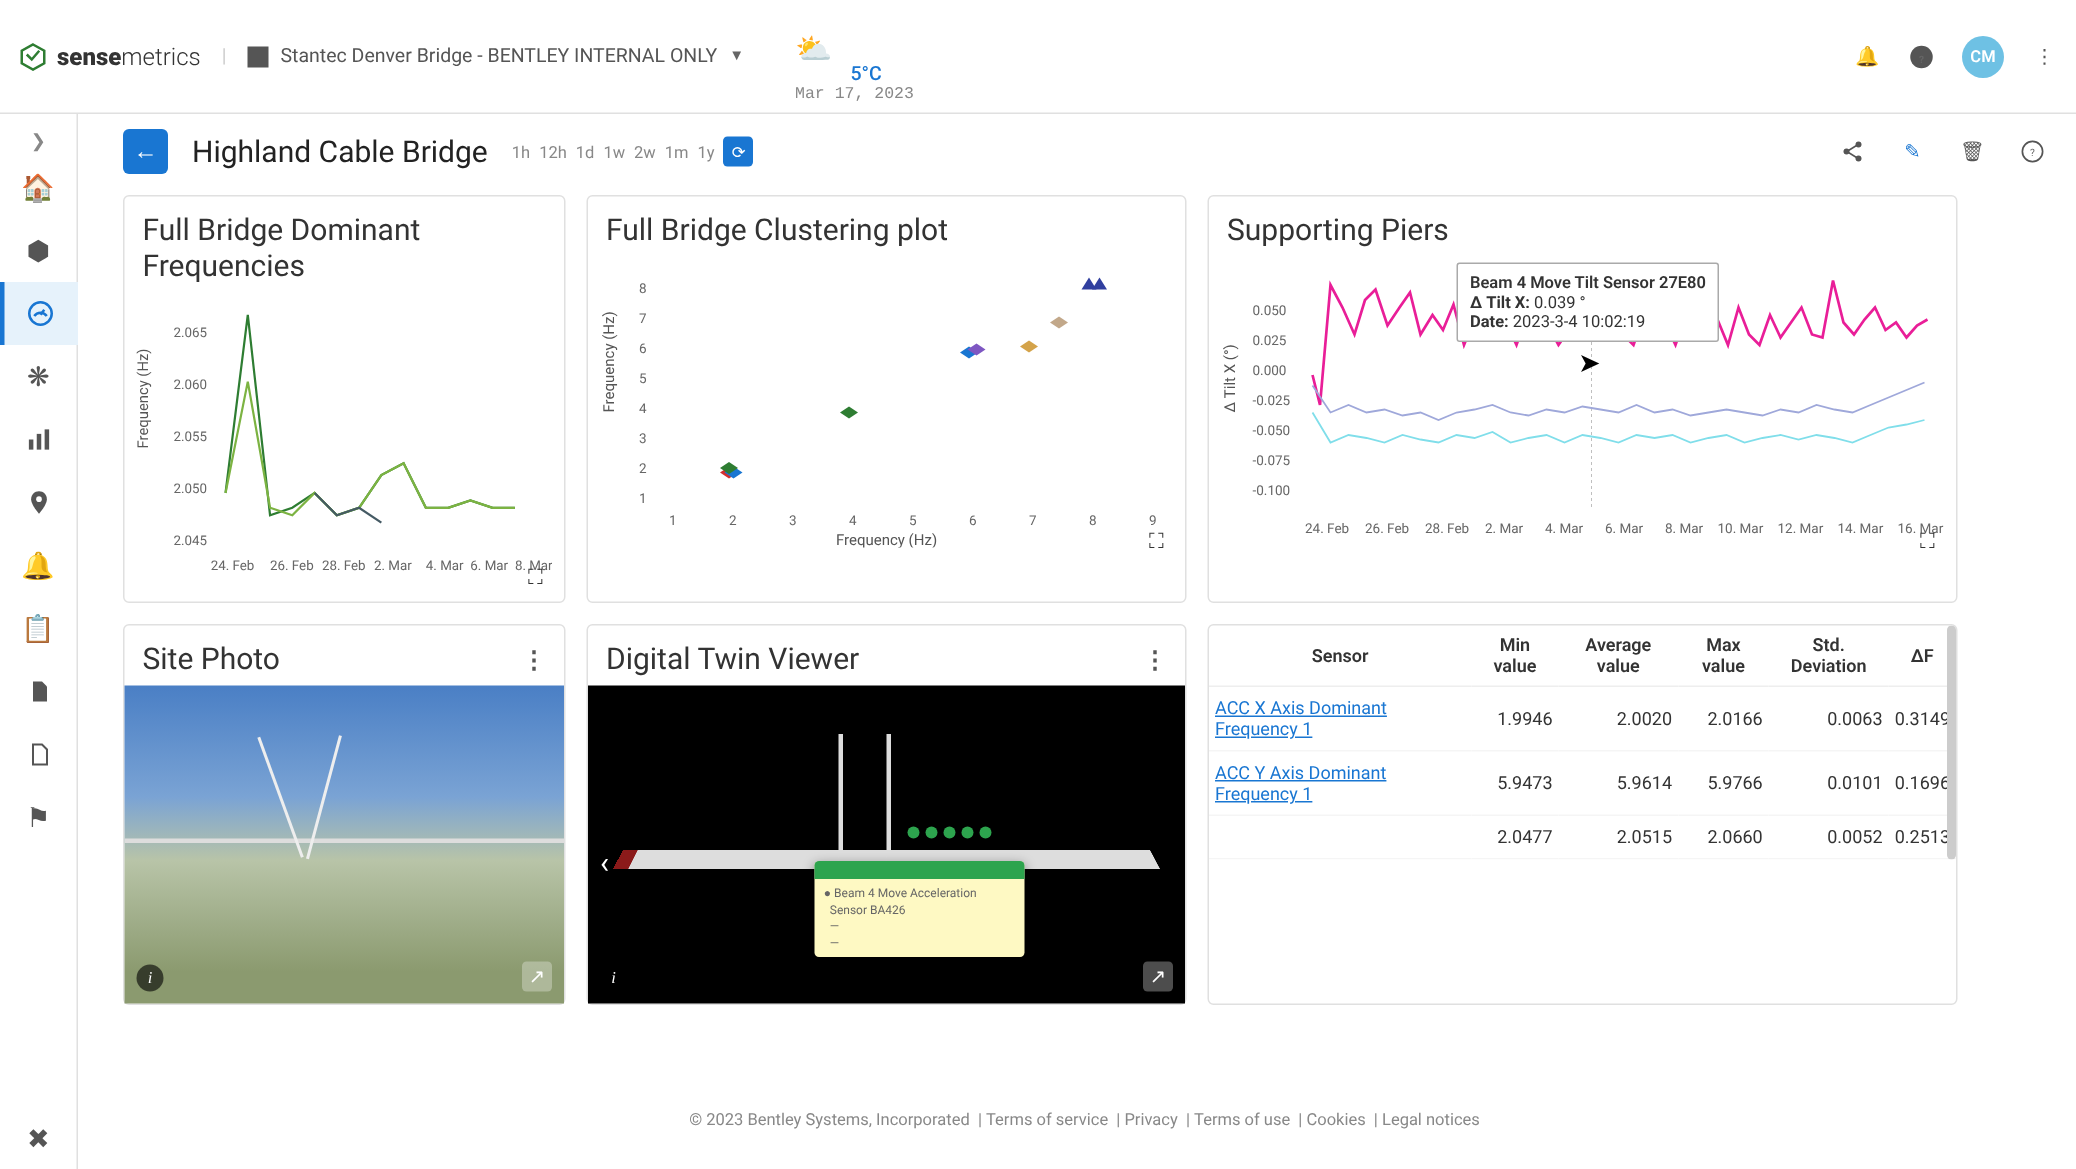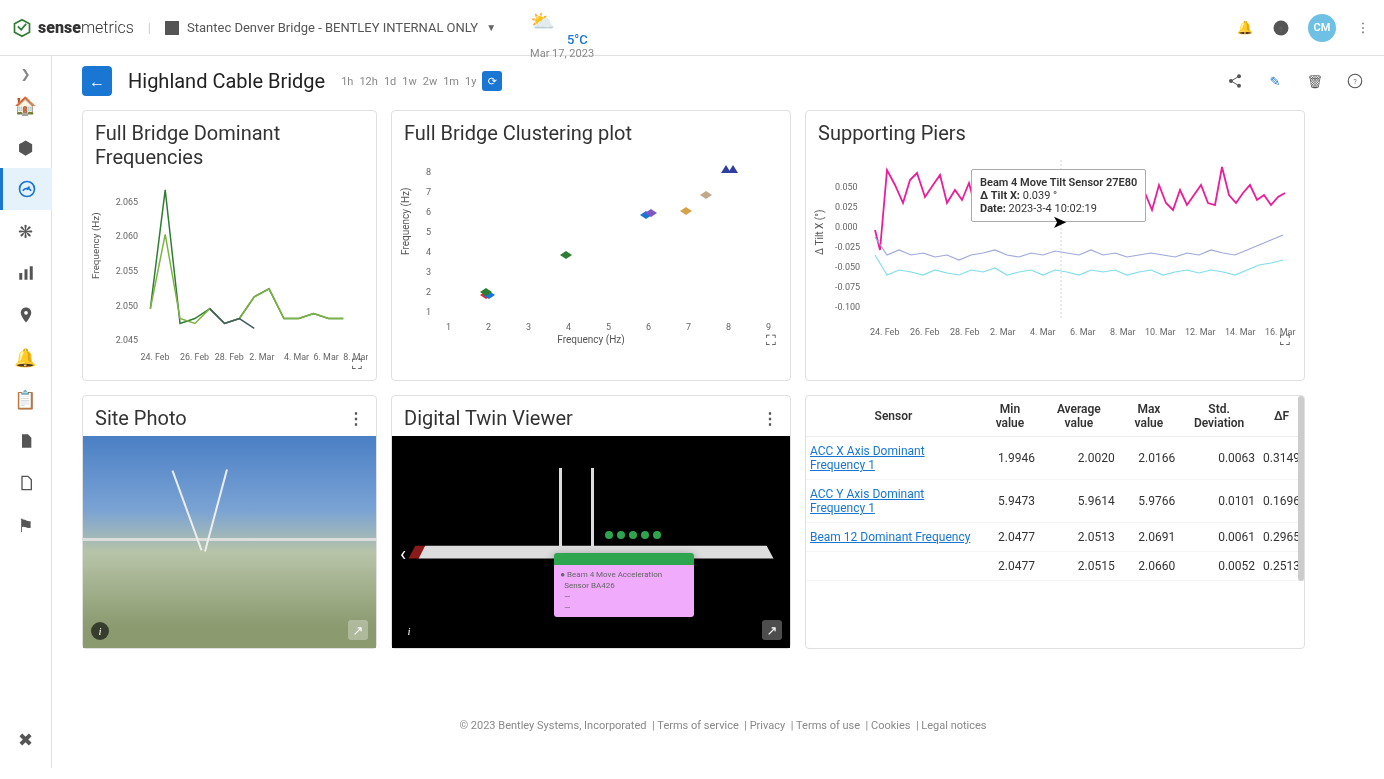--- a/index.html
+++ b/index.html
@@ -1,29 +1,29 @@
 <!DOCTYPE html>
 <html><head>
 <meta charset="utf-8">
 <style>
 * { box-sizing: border-box; margin: 0; padding: 0; }
 body { font-family: -apple-system, BlinkMacSystemFont, "Segoe UI", Roboto, Arial, sans-serif; font-size: 13px; color: #333; background: #fff; }
-.topbar { height: 56px; border-bottom: 1px solid #e0e0e0; display: flex; align-items: center; padding: 0 12px; gap: 14px; }
+.topbar { height: 76px; border-bottom: 1px solid #e0e0e0; display: flex; align-items: center; padding: 0 12px; gap: 14px; }
 .logo { display: flex; align-items: center; gap: 6px; font-weight: 600; font-size: 16px; color: #333; }
 .logo-hex { width: 20px; height: 20px; }
 .logo-thin { font-weight: 300; }
 .vbar { color: #ccc; }
 .project-sel { display: flex; align-items: center; gap: 8px; font-size: 13px; color: #555; cursor: pointer; }
 .proj-icon { width:14px; height:14px; background:#555; }
 .caret { font-size: 10px; color: #666; }
 .weather { display:flex; flex-direction:column; margin-left: 20px; }
 .weather-top { display:flex; gap:12px; align-items:center; }
 .sun { font-size: 20px; }
 .temp { color:#1976d2; font-weight:500;margin-top:36px;}
-.wdate { font-size:11px; color:#888; }
+.wdate { font-size:11px; color:#888;font-family:Liberation Mono, monospace; }
 .spacer { flex:1; }
 .top-icons { display:flex; gap:18px; align-items:center; }
 .ticon { width:18px; height:18px; cursor:pointer; color:#555; display:flex; align-items:center; justify-content:center; }
 .avatar { width:28px; height:28px; border-radius:50%; background:#6ec1e4; color:#fff; display:flex; align-items:center; justify-content:center; font-size:11px; font-weight:600;}
 .layout { display:flex; height: calc(779px - 67px); }
 .sidebar { width:52px; border-right:1px solid #e0e0e0; display:flex; flex-direction:column; align-items:center; padding-top:8px; position:relative;}
 .sicon { width:52px; height:42px; display:flex; align-items:center; justify-content:center; color:#555; cursor:pointer; font-size:18px;}
 .sicon.active { background:#e6f2fb; color:#1976d2; border-left:3px solid #1976d2; }
 .sicon.expand { height:20px; color:#888; font-size:12px;}
 .sidebar-bottom { position:absolute; bottom:8px; }
@@ -49,27 +49,27 @@
 .photo-img { height:212px; background: linear-gradient(to bottom, #4a7fc5 0%, #7aa3d4 35%, #b8c4a8 55%, #8b9a6f 90%); position:relative; overflow:hidden;}
 .bridge-span { position:absolute; left:0; right:0; top:48%; height:3px; background:#ddd; }
 .bridge-cable { position:absolute; left:35%; top:15%; width:2px; height:40%; background:#eee; transform:rotate(-20deg);}
 .bridge-cable2 { position:absolute; left:45%; top:15%; width:2px; height:40%; background:#eee; transform:rotate(15deg);}
 .info-ic { position:absolute; bottom:8px; left:8px; width:18px; height:18px; border-radius:50%; background:rgba(0,0,0,0.6); color:#fff; display:flex; align-items:center; justify-content:center; font-size:11px; font-style:italic; font-family:serif; cursor:pointer;}
 .open-ic { position:absolute; bottom:8px; right:8px; width:20px; height:20px; background:rgba(255,255,255,0.3); color:#fff; display:flex; align-items:center; justify-content:center; cursor:pointer; border-radius:3px;}
 .twin-view { height:212px; background:#000; position:relative; overflow:hidden;}
 .twin-deck { position:absolute; left:5%; right:5%; top:50%; height:20px; background:linear-gradient(90deg,#8b1a1a 0,#8b1a1a 10px,#ddd 10px,#ddd 20px); transform:perspective(400px) rotateX(50deg);}
 .twin-mast { position:absolute; left:42%; top:15%; width:3px; height:45%; background:#ddd;}
 .twin-mast2 { position:absolute; left:50%; top:15%; width:3px; height:45%; background:#ddd;}
-.twin-pop { position:absolute; left:38%; top:55%; width:140px; background:#f0abfc; border-radius:3px; font-size:8px; padding:0; box-shadow:0 2px 8px rgba(0,0,0,.4);margin-left:11px;}
+.twin-pop { position:absolute; left:38%; top:55%; width:140px; background:#fef9c3; border-radius:3px; font-size:8px; padding:0; box-shadow:0 2px 8px rgba(0,0,0,.4);}
 .twin-pop-h { background:#2da44e; height:12px; border-radius:3px 3px 0 0;}
 .twin-pop-b { padding:4px 6px; color:#666; line-height:1.4;}
 .twin-nav { position:absolute; left:8px; top:50%; color:#fff; font-size:20px; cursor:pointer;}
 .twin-dots { position:absolute; right:32%; top:43%; }
 .dot { width:8px; height:8px; border-radius:50%; background:#2da44e; display:inline-block; margin:0 2px;}
-.tooltip-box { position:absolute; left:165px; top:18px; background:#fff; border:1px solid #aaa; padding:6px 8px; font-size:11px; z-index:5; border-radius:2px;}
+.tooltip-box { position:absolute; left:165px; top:4px; background:#fff; border:1px solid #aaa; padding:6px 8px; font-size:11px; z-index:5; border-radius:2px;}
 .tooltip-box .sname { font-weight:600; }
 .cursor-ptr { position:absolute; left:246px; top:60px; font-size:18px; z-index:6; color:#000;}
 .stats table { width:100%; border-collapse:collapse; font-size:12px;}
 .stats th { text-align:center; padding:6px 4px; font-weight:600; color:#333; border-bottom:1px solid #eee;}
 .stats td { padding:7px 4px; border-bottom:1px solid #f5f5f5;}
 .stats td:first-child a { color:#1976d2; text-decoration:underline; cursor:pointer;}
 .stats .num { text-align:right; }
 .stats-scroll { max-height:200px; overflow:hidden; position:relative;}
 .stats-scroll::after { content:''; position:absolute; right:0; top:0; bottom:0; width:6px; background:#ccc; border-radius:3px;}
 .footer { margin-top:60px; text-align:center; font-size:11px; color:#888; padding:10px;}
@@ -360,28 +360,20 @@
                 </tr>
                 <tr>
                   <td><a>ACC Y Axis Dominant Frequency 1</a></td>
                   <td class="num">5.9473</td>
                   <td class="num">5.9614</td>
                   <td class="num">5.9766</td>
                   <td class="num">0.0101</td>
                   <td class="num">0.1696</td>
                 </tr>
                 <tr>
-                  <td><a>Beam 12 Dominant Frequency</a></td>
-                  <td class="num">2.0477</td>
-                  <td class="num">2.0513</td>
-                  <td class="num">2.0691</td>
-                  <td class="num">0.0061</td>
-                  <td class="num">0.2965</td>
-                </tr>
-                <tr>
                   <td></td>
                   <td class="num">2.0477</td>
                   <td class="num">2.0515</td>
                   <td class="num">2.0660</td>
                   <td class="num">0.0052</td>
                   <td class="num">0.2513</td>
                 </tr>
               </tbody>
           </table>
         </div>

